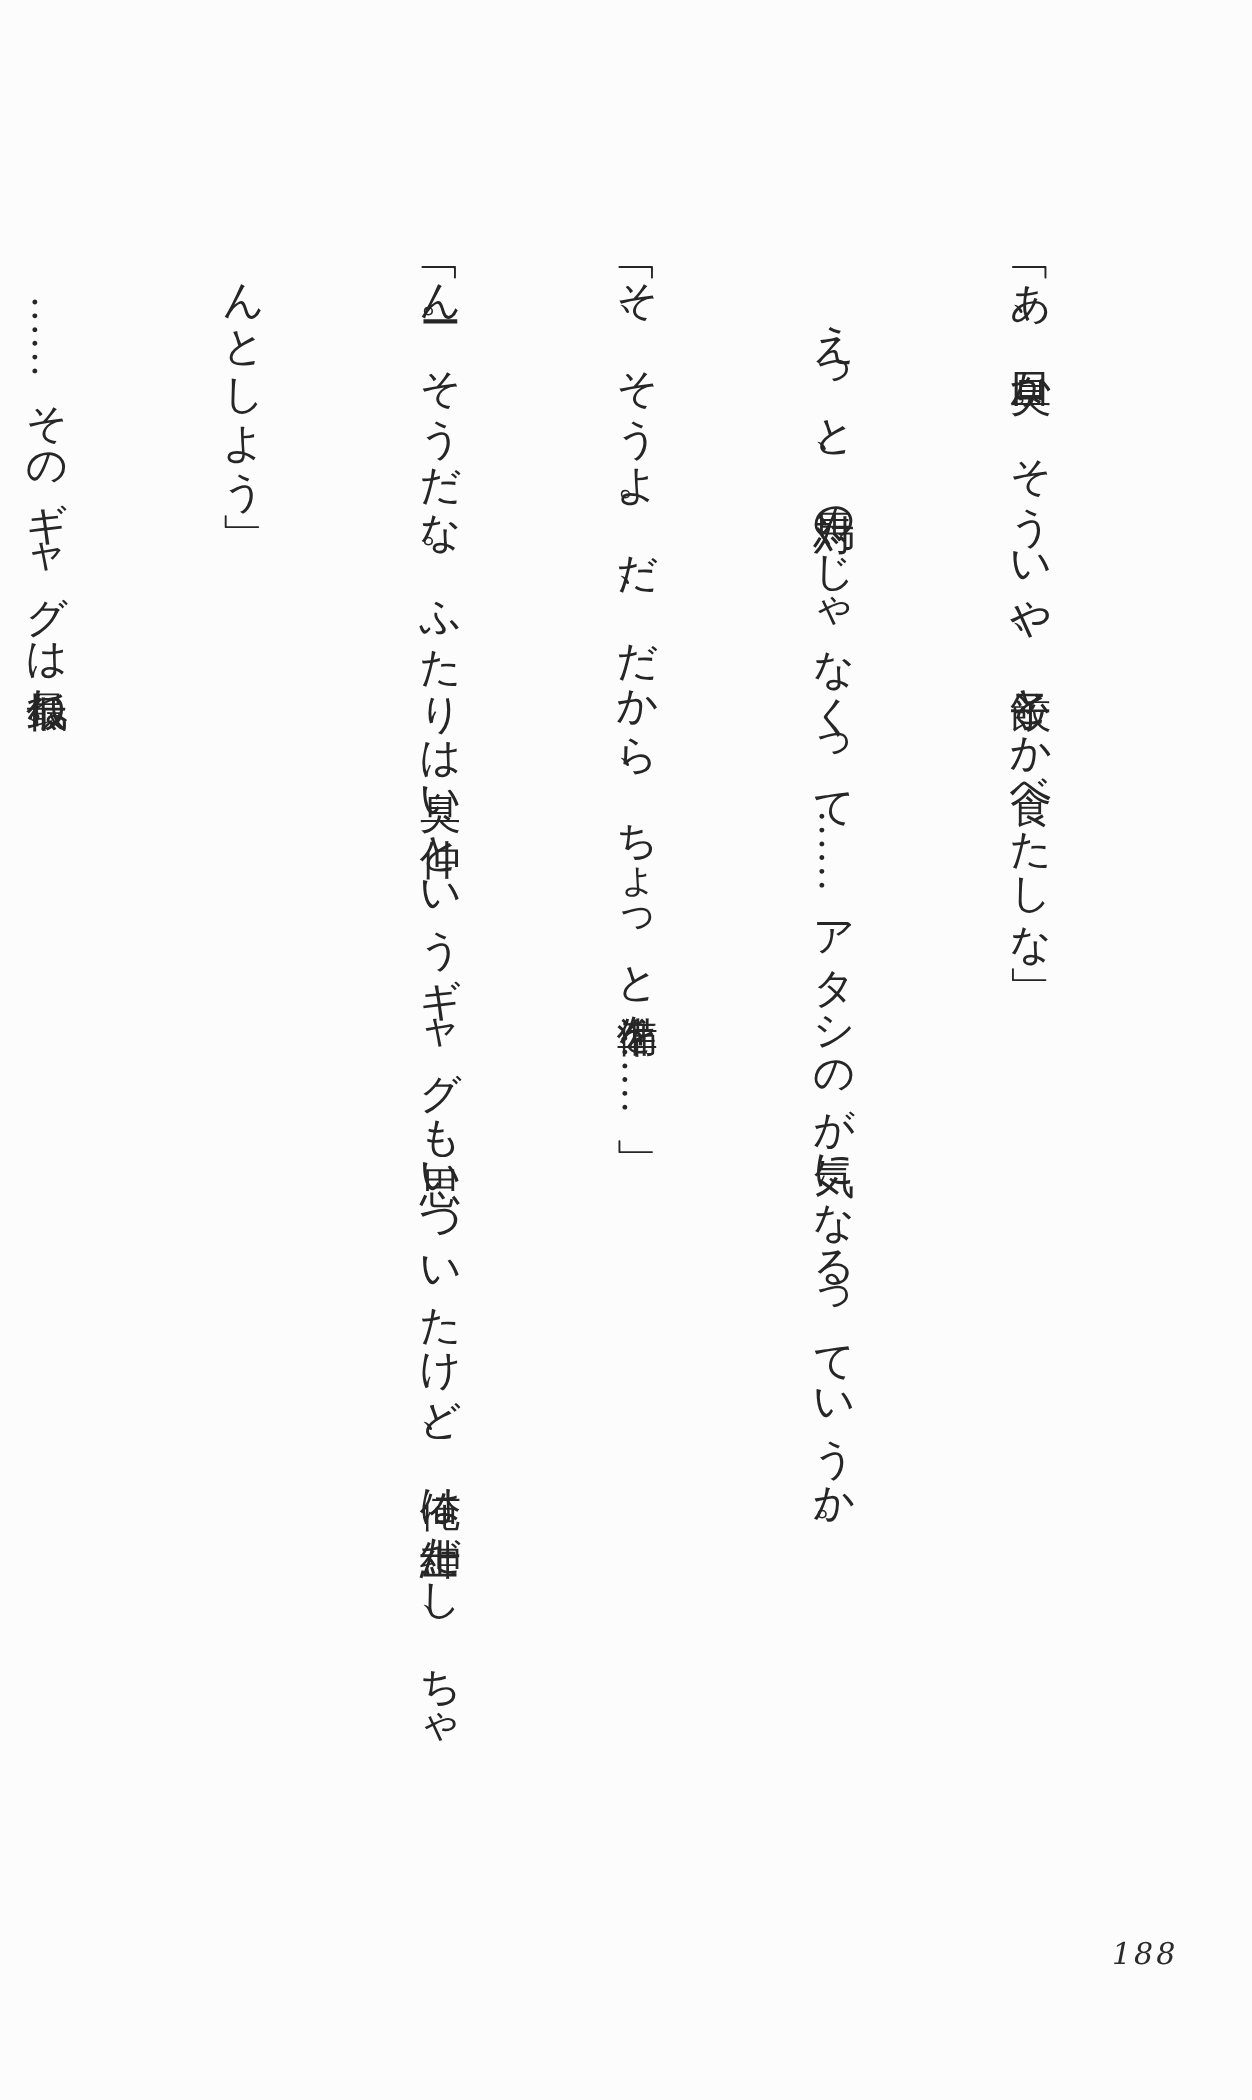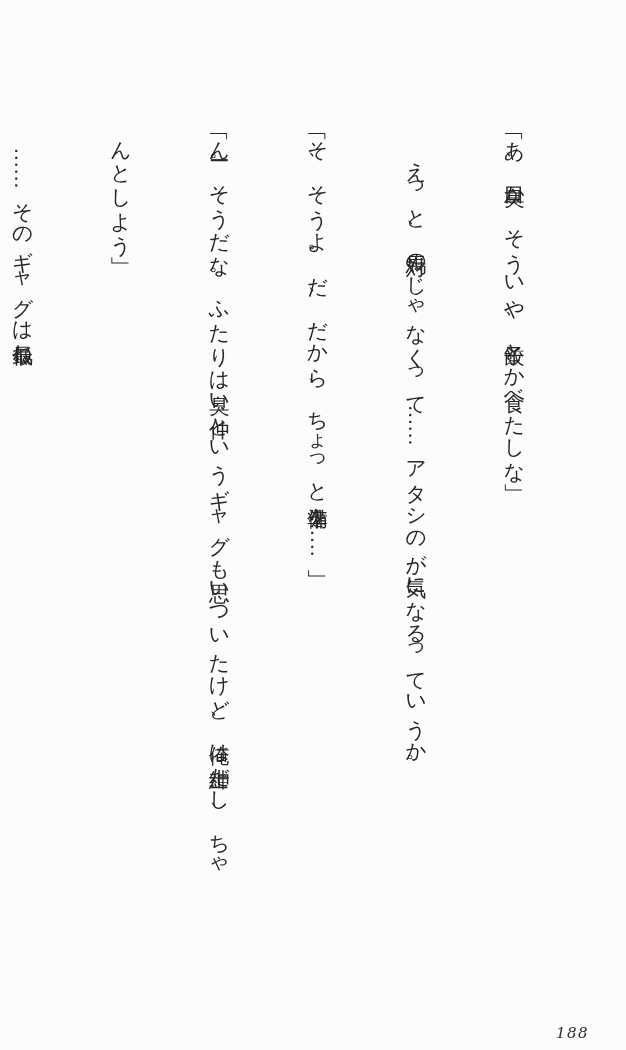--- a/index.html
+++ b/index.html
@@ -29,21 +29,21 @@
     white-space: pre;
     letter-spacing: 0;
   }
   .tline {
     margin: 0;
     padding: 0;
   }
   .page-number {
     position: absolute;
     left: 556px;
-    top: 1024px;
+    top: 968px;
     font-size: 15px;
     font-style: italic;
     color: #2b2b2b;
     letter-spacing: 1.5px;
     font-family: "DejaVu Serif", "Liberation Serif", serif;
   }
 </style>
 </head>
 <body>
 

